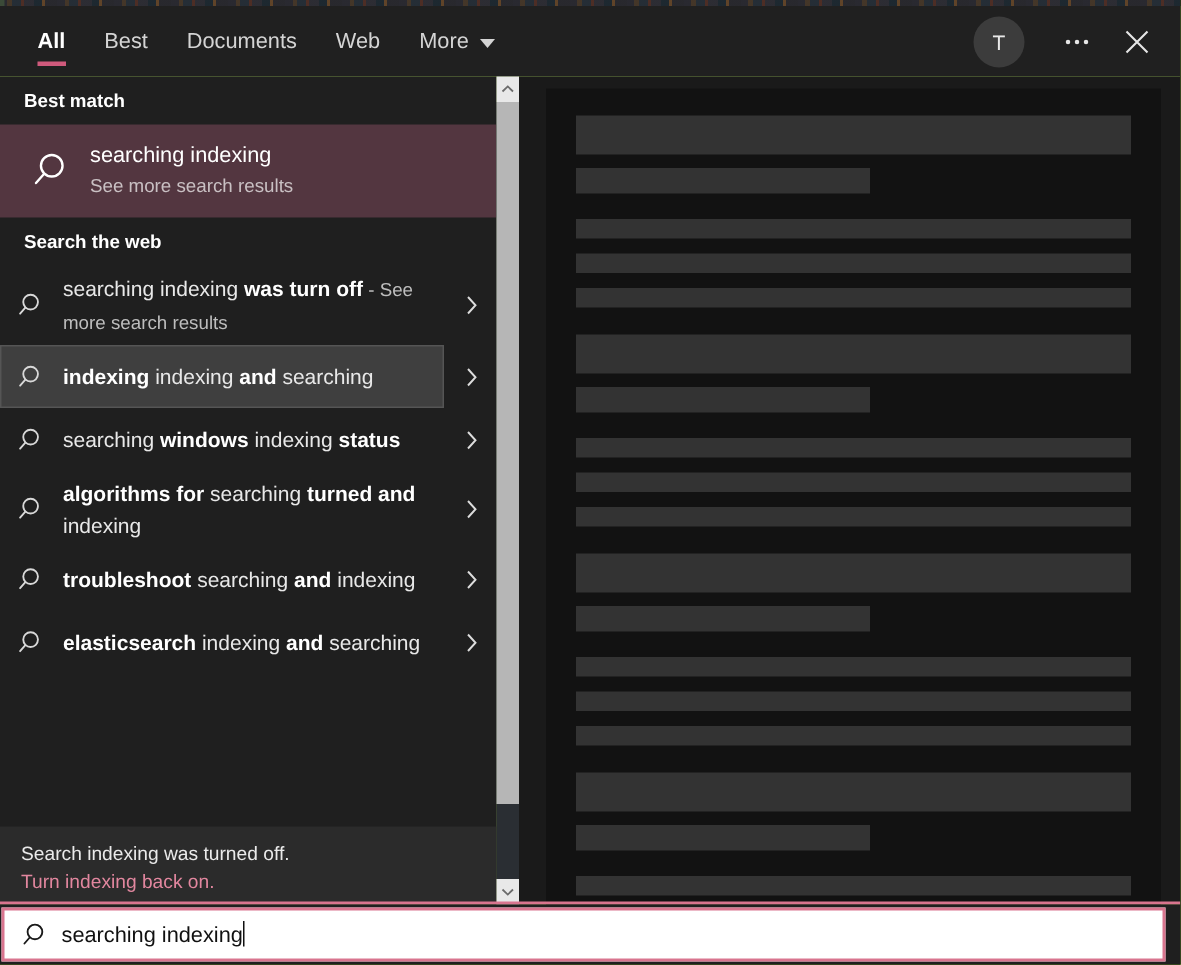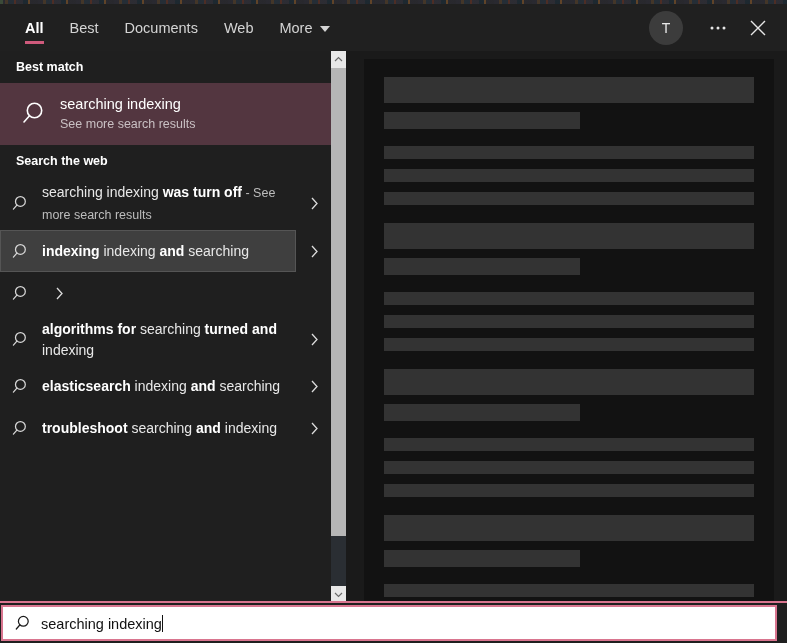--- a/index.html
+++ b/index.html
@@ -471,20 +471,21 @@
               </svg>
             </div>
           </div>
           <div class="sugg">
             <div class="sugg-icon">
               <svg width="19" height="19" viewBox="0 0 19 19">
                 <circle cx="8.4" cy="7.4" r="4.9" stroke="#d8d8d8" stroke-width="1.25" fill="none"></circle>
                 <path d="M4.9 11.1 L1.4 15.1" stroke="#d8d8d8" stroke-width="1.25" fill="none" stroke-linecap="round"></path>
               </svg>
             </div>
+            <div class="sugg-text"><span>searching </span><b>windows</b><span> indexing </span><b>status</b></div>
             <div class="sugg-chev">
               <svg width="9" height="15" viewBox="0 0 9 15">
                 <path d="M2 2 L7 7.5 L2 13" stroke="#dcdcdc" stroke-width="1.3" fill="none"></path>
               </svg>
             </div>
           </div>
           <div class="sugg">
             <div class="sugg-icon">
               <svg width="19" height="19" viewBox="0 0 19 19">
                 <circle cx="8.4" cy="7.4" r="4.9" stroke="#d8d8d8" stroke-width="1.25" fill="none"></circle>
@@ -498,43 +499,47 @@
               </svg>
             </div>
           </div>
           <div class="sugg">
             <div class="sugg-icon">
               <svg width="19" height="19" viewBox="0 0 19 19">
                 <circle cx="8.4" cy="7.4" r="4.9" stroke="#d8d8d8" stroke-width="1.25" fill="none"></circle>
                 <path d="M4.9 11.1 L1.4 15.1" stroke="#d8d8d8" stroke-width="1.25" fill="none" stroke-linecap="round"></path>
               </svg>
             </div>
-            <div class="sugg-text"><b>elasticsearch</b><span> indexing </span><b>and</b><span> searching</span></div>
+            <div class="sugg-text"><b>troubleshoot</b><span> searching </span><b>and</b><span> indexing</span></div>
             <div class="sugg-chev">
               <svg width="9" height="15" viewBox="0 0 9 15">
                 <path d="M2 2 L7 7.5 L2 13" stroke="#dcdcdc" stroke-width="1.3" fill="none"></path>
               </svg>
             </div>
           </div>
           <div class="sugg">
             <div class="sugg-icon">
               <svg width="19" height="19" viewBox="0 0 19 19">
                 <circle cx="8.4" cy="7.4" r="4.9" stroke="#d8d8d8" stroke-width="1.25" fill="none"></circle>
                 <path d="M4.9 11.1 L1.4 15.1" stroke="#d8d8d8" stroke-width="1.25" fill="none" stroke-linecap="round"></path>
               </svg>
             </div>
-            <div class="sugg-text"><b>troubleshoot</b><span> searching </span><b>and</b><span> indexing</span></div>
+            <div class="sugg-text"><b>elasticsearch</b><span> indexing </span><b>and</b><span> searching</span></div>
             <div class="sugg-chev">
               <svg width="9" height="15" viewBox="0 0 9 15">
                 <path d="M2 2 L7 7.5 L2 13" stroke="#dcdcdc" stroke-width="1.3" fill="none"></path>
               </svg>
             </div>
           </div>
         </div>
 
+      <div class="notice">
+        <div class="notice-line">Search indexing was turned off.</div>
+        <div class="notice-link">Turn indexing back on.</div>
+      </div>
     </div>
 
     <div class="scrollbar">
       <div class="sb-btn up">
         <svg width="9" height="7" viewBox="0 0 9 7">
           <path d="M1 5 L4.5 1.6 L8 5" stroke="#6b6b6b" stroke-width="1.2" fill="none"></path>
         </svg>
       </div>
       <div class="sb-track">
         <div class="sb-thumb"></div>

